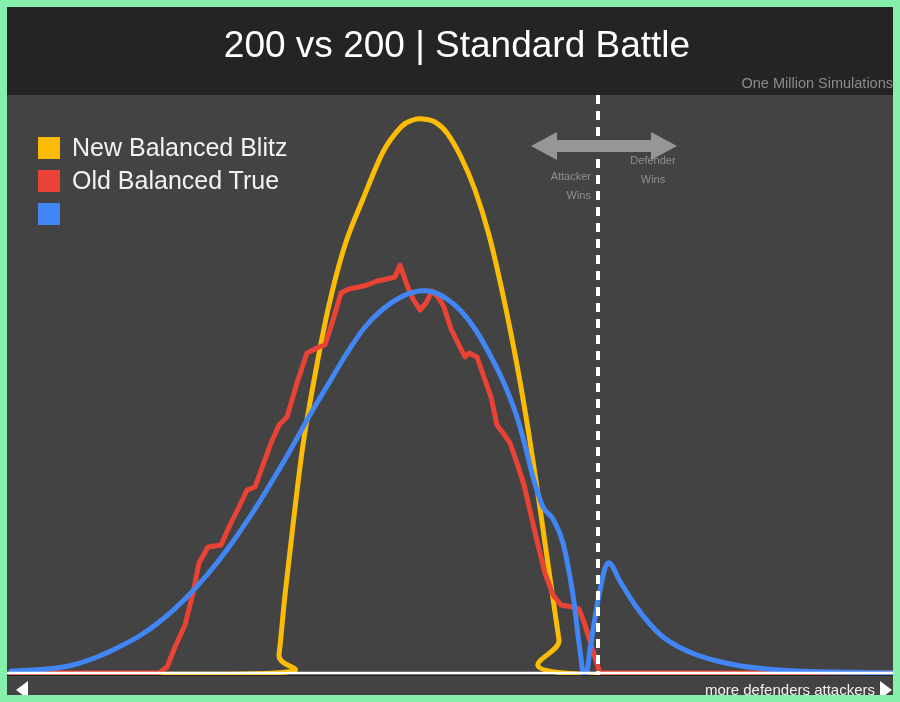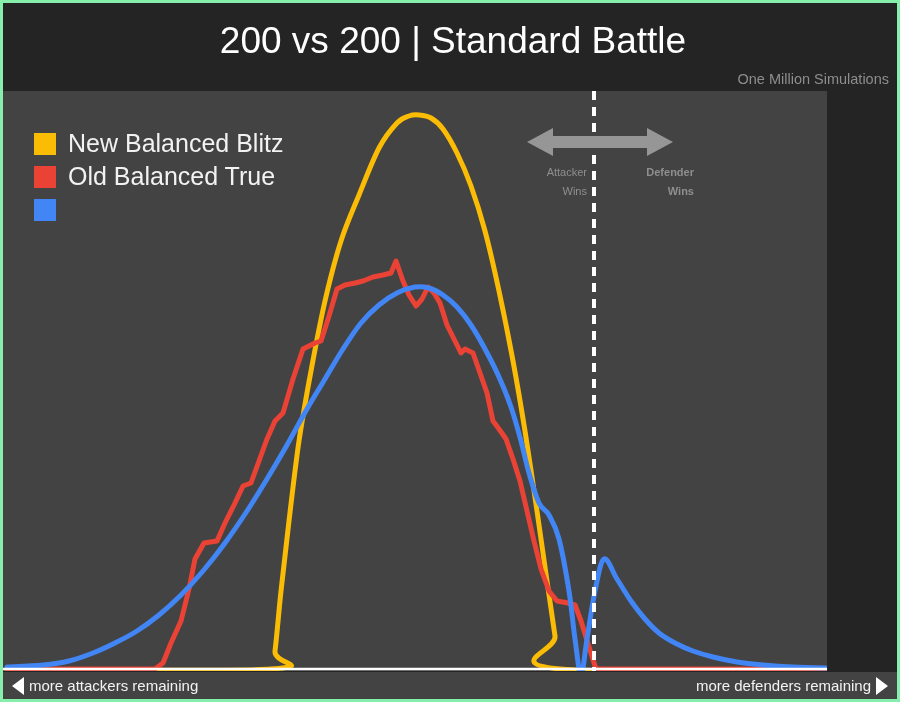--- a/index.html
+++ b/index.html
@@ -9,21 +9,21 @@
   }
   body {
     font-family: "Liberation Sans", sans-serif;
   }
   #app {
     position: relative;
     width: 900px;
     height: 702px;
     background: #242424;
     box-sizing: border-box;
-    border: 3px solid #86efac;
+    border: 7px solid #86efac;
     overflow: hidden;
   }
   
   .header {
     position: absolute;
     left: 0; top: 0;
     width: 900px;
     height: 88px;
     background: #242424;
   }
@@ -46,21 +46,21 @@
     font-size: 14.5px;
     font-weight: 400;
     text-align: left;
     white-space: nowrap;
   }
   
   .plot {
     position: absolute;
     left: 0;
     top: 88px;
-    width: 824px;
+    width: 894px;
     height: 580px;
     background: #434343;
     overflow: hidden;
   }
   .plot svg {
     display: block;
     position: absolute;
     left: 0;
     top: 0;
   }
@@ -109,24 +109,23 @@
     white-space: pre-line;
   }
   .annot-left {
     left: 504px;
     top: 72px;
     width: 80px;
     text-align: right;
   }
   .annot-right {
     left: 601px;
-    top: 72px;
+    top: 56px;
     width: 90px;
-    text-align: right;
-    font-weight: bold;
+    text-align: center;
   }
   
   .footer {
     position: absolute;
     left: 0;
     top: 669px;
     width: 894px;
     height: 27px;
     background: #434343;
   }
@@ -202,21 +201,20 @@
     </div>
     <div class="annot annot-label annot-left">Attacker
 Wins</div>
     <div class="annot annot-label annot-right">Defender
 Wins</div>
   </div>
 
   <div class="footer">
     <div class="footer-left">
       <span class="tri tri-left"></span>
-      <span class="foot-txt-l">more attackers remaining</span>
     </div>
     <div class="footer-right">
-      <span class="foot-txt-r">more defenders remaining</span>
+      <span class="foot-txt-r">more defenders attackers</span>
       <span class="tri tri-right"></span>
     </div>
   </div>
 
 </div>
 
 </body></html>

